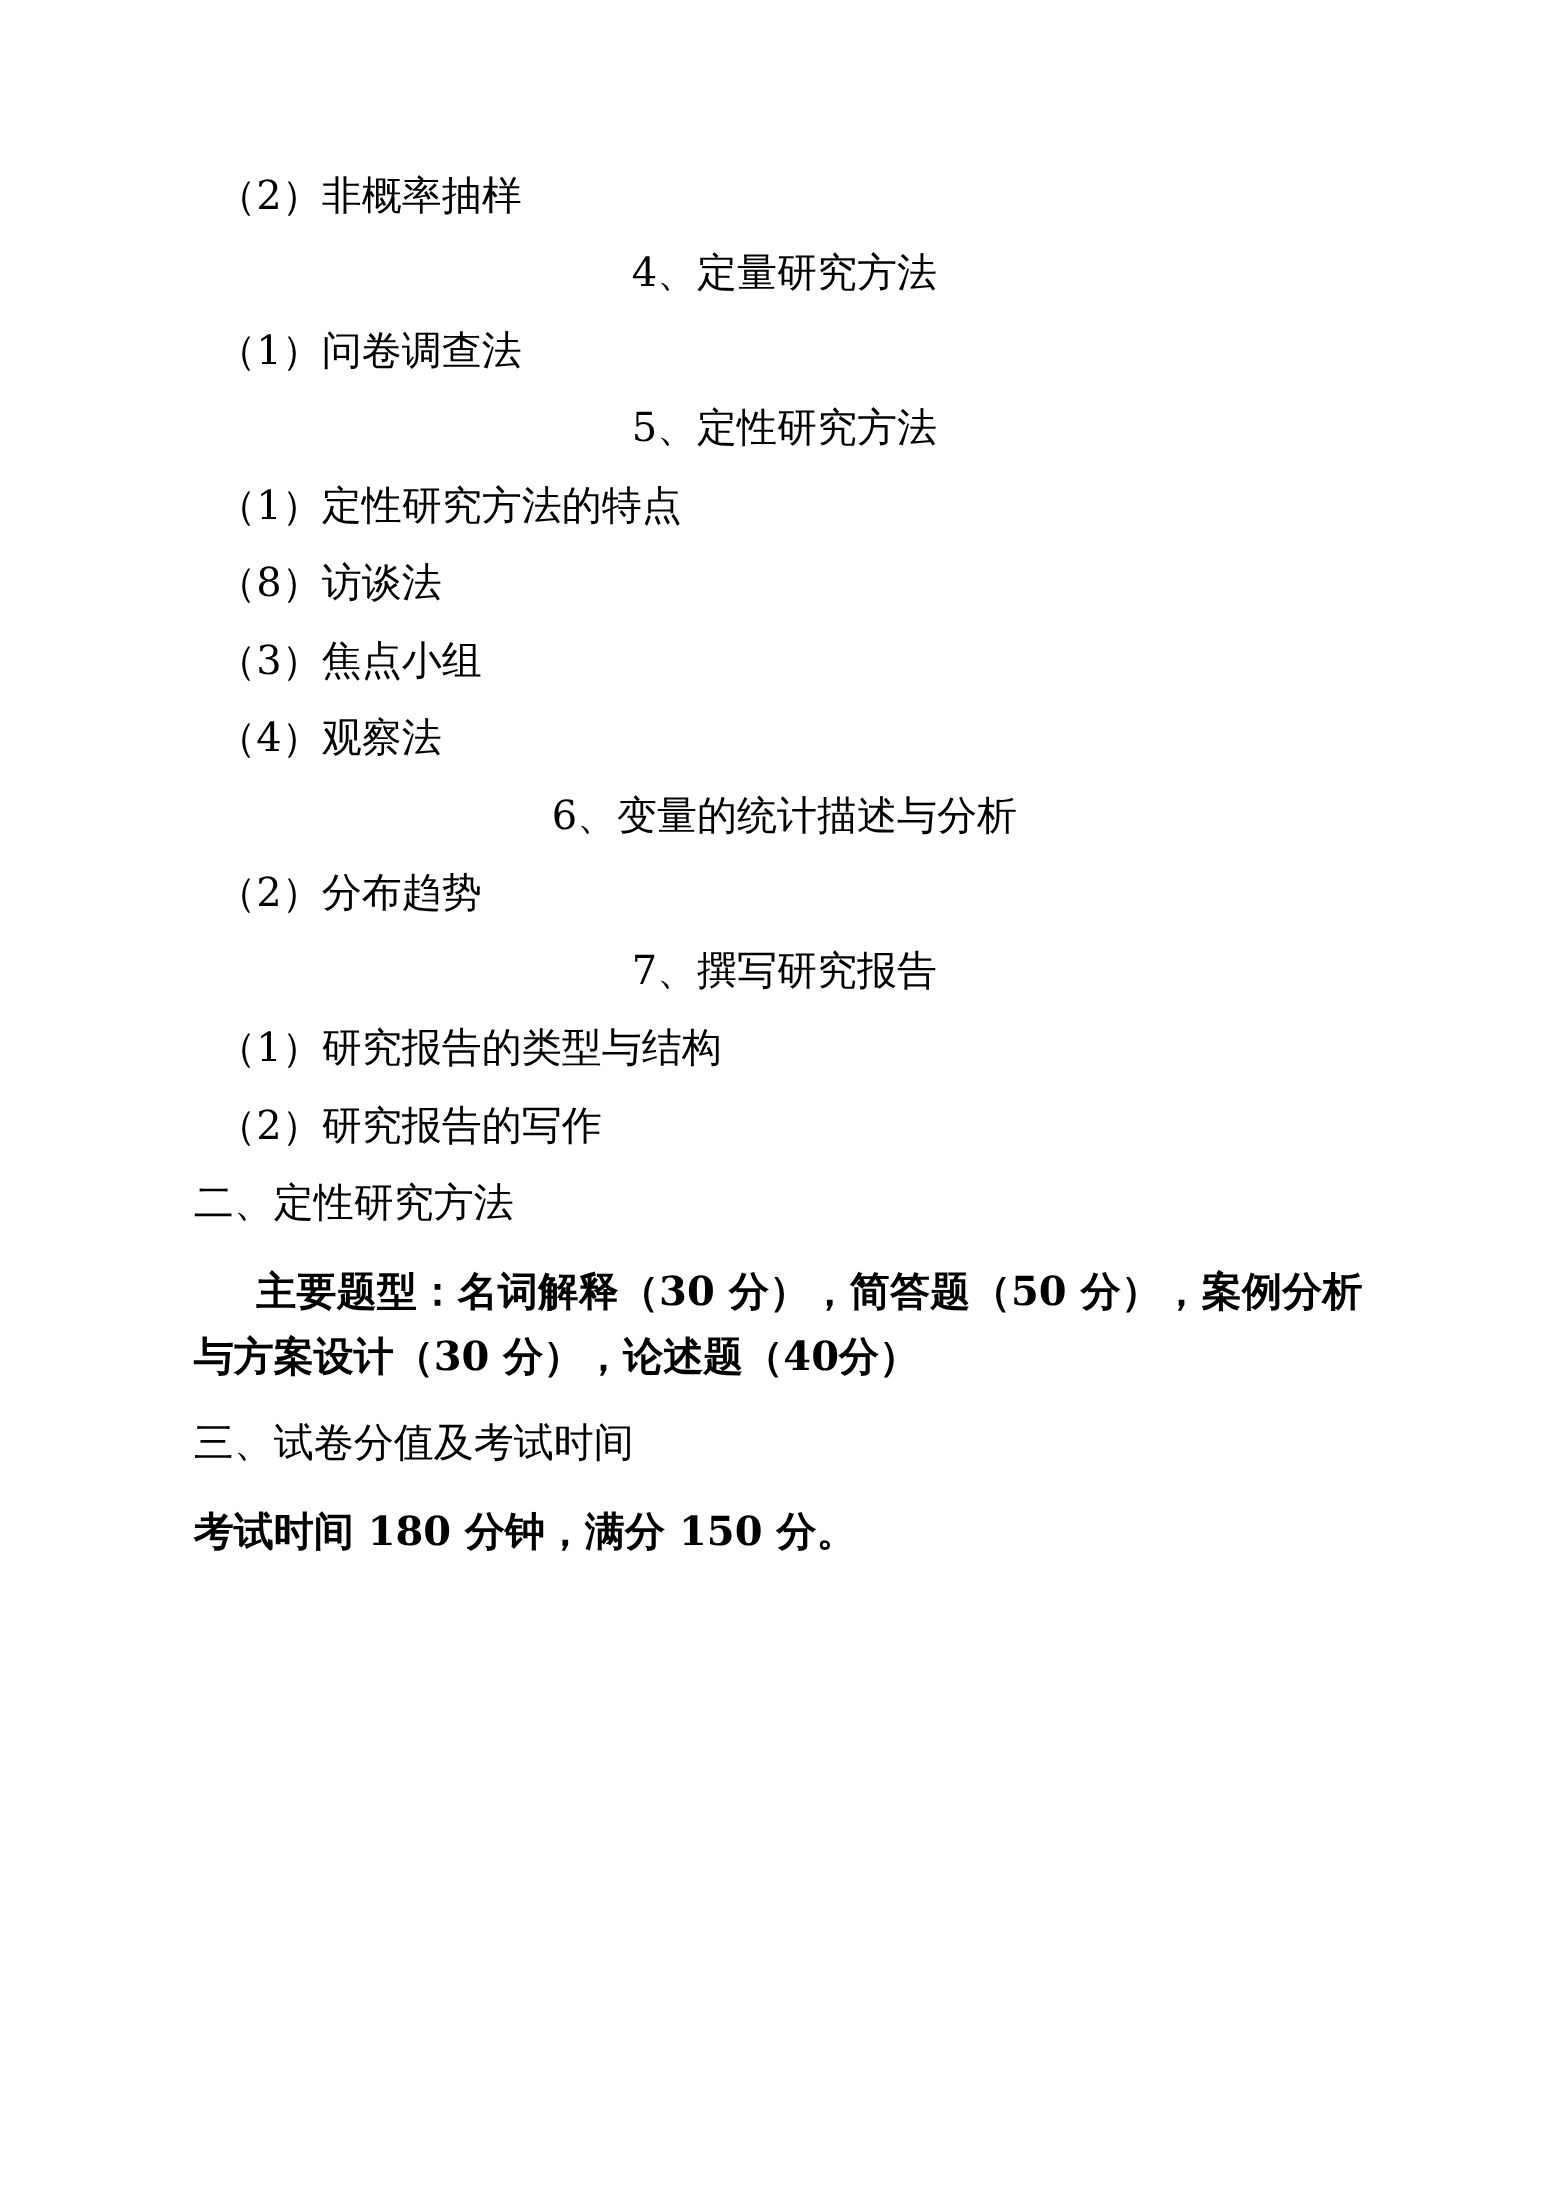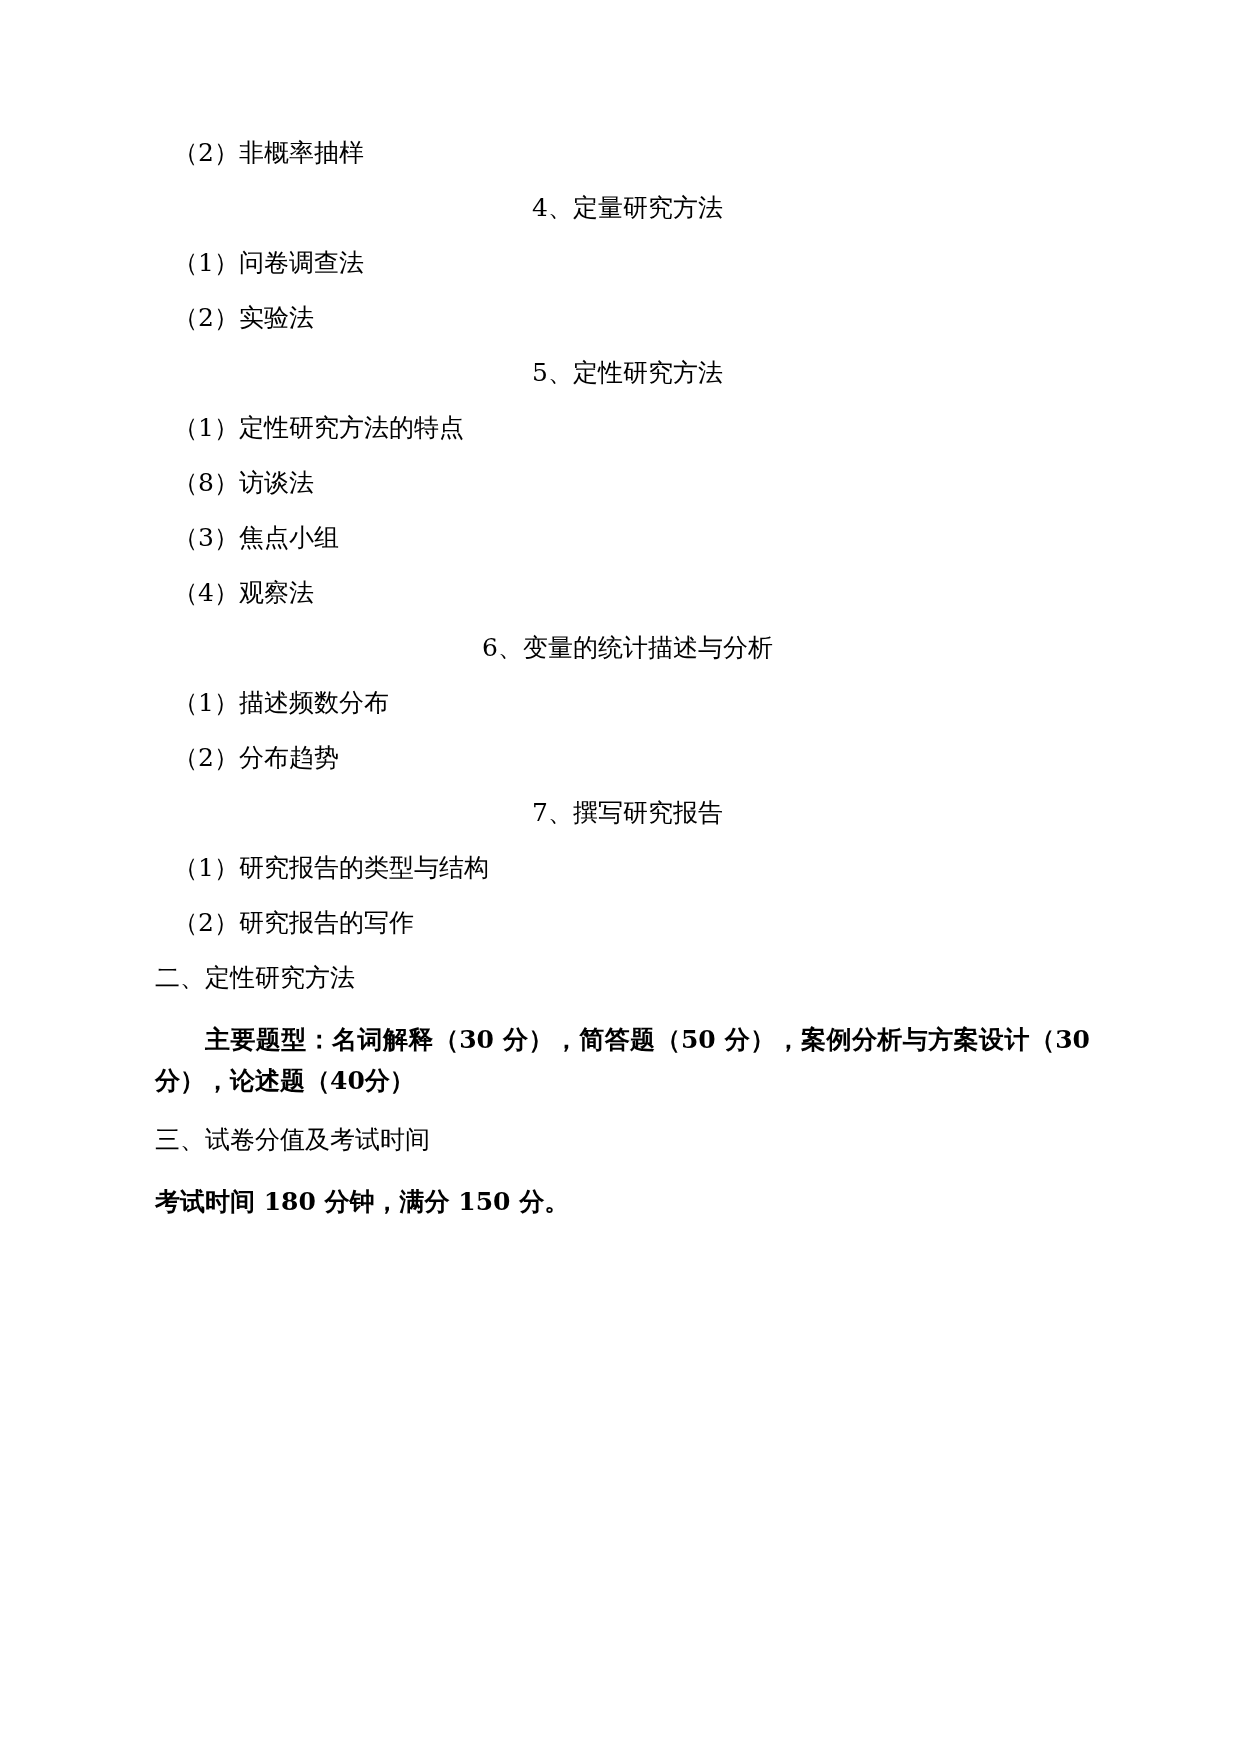--- a/index.html
+++ b/index.html
@@ -14,21 +14,21 @@
     color: #000000;
   }
   .page {
     position: relative;
     width: 1240px;
     height: 1754px;
     box-sizing: border-box;
     padding: 140px 150px 0 165px;
   }
   .doc-body {
-    font-size: 25px;
+    font-size: 32px;
     line-height: 1.0;
   }
   .line {
     margin: 0 0 30px 0;
     white-space: pre-wrap;
   }
   .indent-1 {
     padding-left: 0px;
     text-align: center;
   }
@@ -56,28 +56,26 @@
 </style>
 </head>
 <body>
 
 <div class="page">
   <div class="doc-body">
 
     <div class="line indent-2">（2）非概率抽样</div>
     <div class="line indent-1">4、定量研究方法</div>
     <div class="line indent-2">（1）问卷调查法</div>
-    <div class="line indent-2">（2）实验法</div>
     <div class="line indent-1">5、定性研究方法</div>
     <div class="line indent-2">（1）定性研究方法的特点</div>
     <div class="line indent-2">（8）访谈法</div>
     <div class="line indent-2">（3）焦点小组</div>
     <div class="line indent-2">（4）观察法</div>
     <div class="line indent-1">6、变量的统计描述与分析</div>
-    <div class="line indent-2">（1）描述频数分布</div>
     <div class="line indent-2">（2）分布趋势</div>
     <div class="line indent-1">7、撰写研究报告</div>
     <div class="line indent-2">（1）研究报告的类型与结构</div>
     <div class="line indent-2">（2）研究报告的写作</div>
 
     <div class="line heading flush">二、定性研究方法</div>
 
     <div class="para para-indent flush">主要题型：名词解释（30 分），简答题（50 分），案例分析与方案设计（30 分），论述题（40分）</div>
 
     <div class="line heading flush" style="margin-top:26px;">三、试卷分值及考试时间</div>

